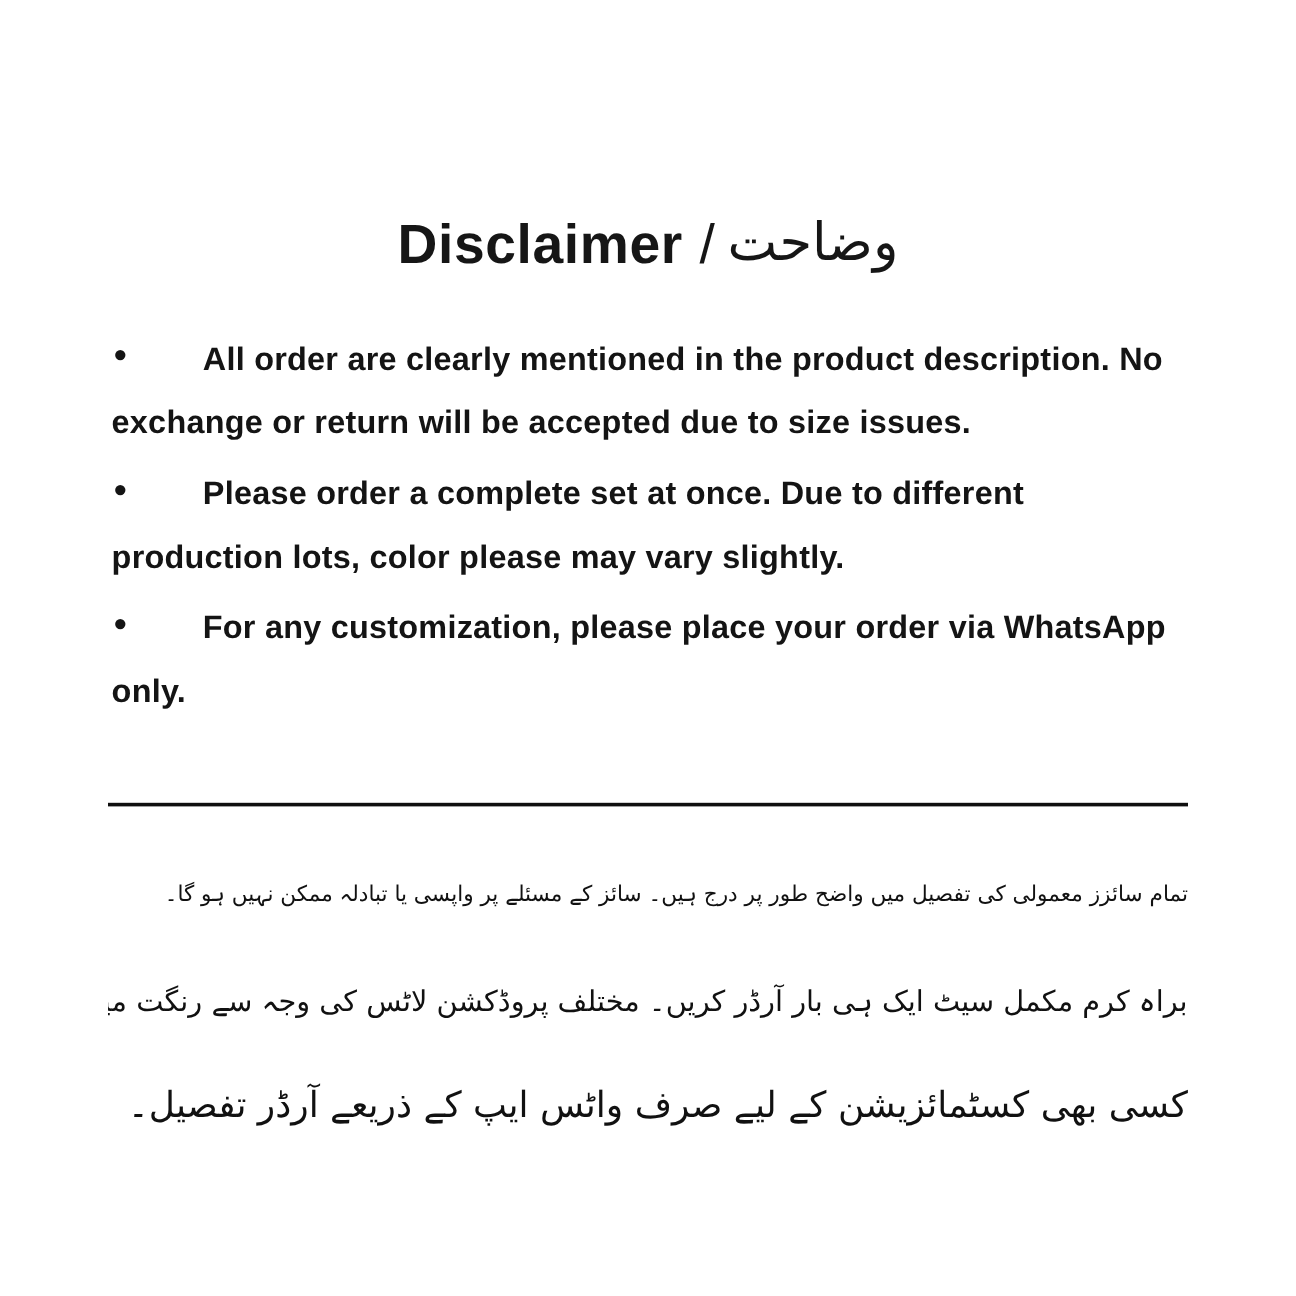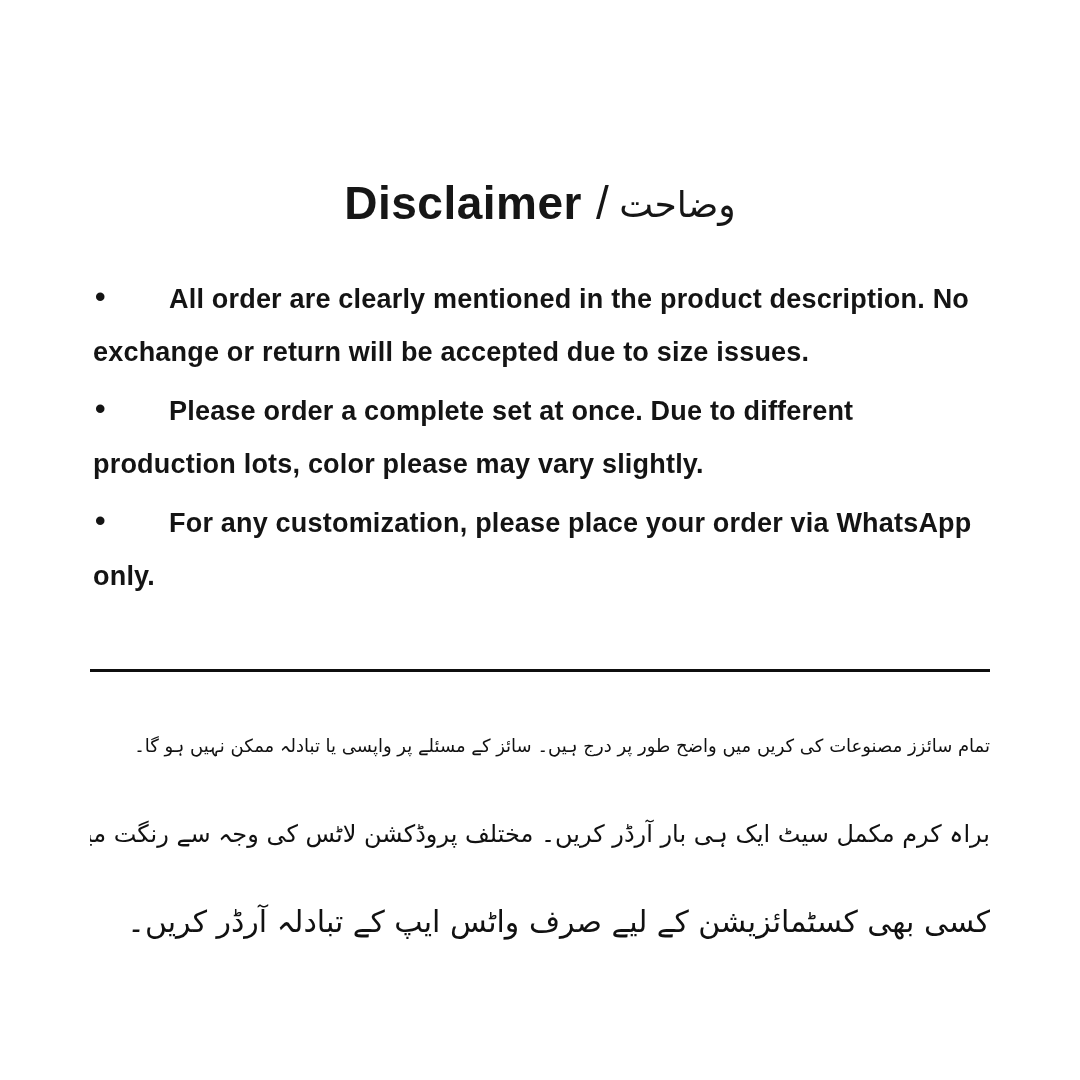--- a/index.html
+++ b/index.html
@@ -31,21 +31,21 @@
     line-height: 1.2;
     color: #161616;
     white-space: nowrap;
   }
   .title .sep {
     font-weight: 400;
     margin: 0 10px 0 14px;
   }
   .title .title-urdu {
     font-family: "DejaVu Sans", sans-serif;
-    font-size: 36px;
+    font-size: 44px;
     font-weight: 400;
     vertical-align: 2px;
   }
 
   
   .bullets {
     margin: 42px 92px 0 93px;
     font-size: 27px;
     font-weight: 600;
     line-height: 53px;
@@ -105,18 +105,18 @@
       <span class="dot">•</span><span>Please order a complete set at once. Due to different production lots, color please may vary slightly.</span>
     </p>
     <p class="bullet-para">
       <span class="dot">•</span><span>For any customization, please place your order via WhatsApp only.</span>
     </p>
   </div>
 
   <hr class="divider">
 
   <div class="urdu">
-    <p class="urdu-line fit" dir="rtl" style="font-size: 18px;">تمام سائزز مصنوعات کی کریں میں واضح طور پر درج ہیں۔ سائز کے مسئلے پر واپسی یا تبادلہ ممکن نہیں ہو گا۔</p>
+    <p class="urdu-line fit" dir="rtl" style="font-size: 18px;">تمام سائزز معمولی کی تفصیل میں واضح طور پر درج ہیں۔ سائز کے مسئلے پر واپسی یا تبادلہ ممکن نہیں ہو گا۔</p>
     <p class="urdu-line fit" dir="rtl" style="font-size: 24px;">براہ کرم مکمل سیٹ ایک ہی بار آرڈر کریں۔ مختلف پروڈکشن لاٹس کی وجہ سے رنگت میں معمولی فرق ہو سکتا ہے۔</p>
-    <p class="urdu-line fit" dir="rtl">کسی بھی کسٹمائزیشن کے لیے صرف واٹس ایپ کے تبادلہ آرڈر کریں۔</p>
+    <p class="urdu-line fit" dir="rtl">کسی بھی کسٹمائزیشن کے لیے صرف واٹس ایپ کے ذریعے آرڈر تفصیل۔</p>
   </div>
 
 </div>
 
 </body></html>

